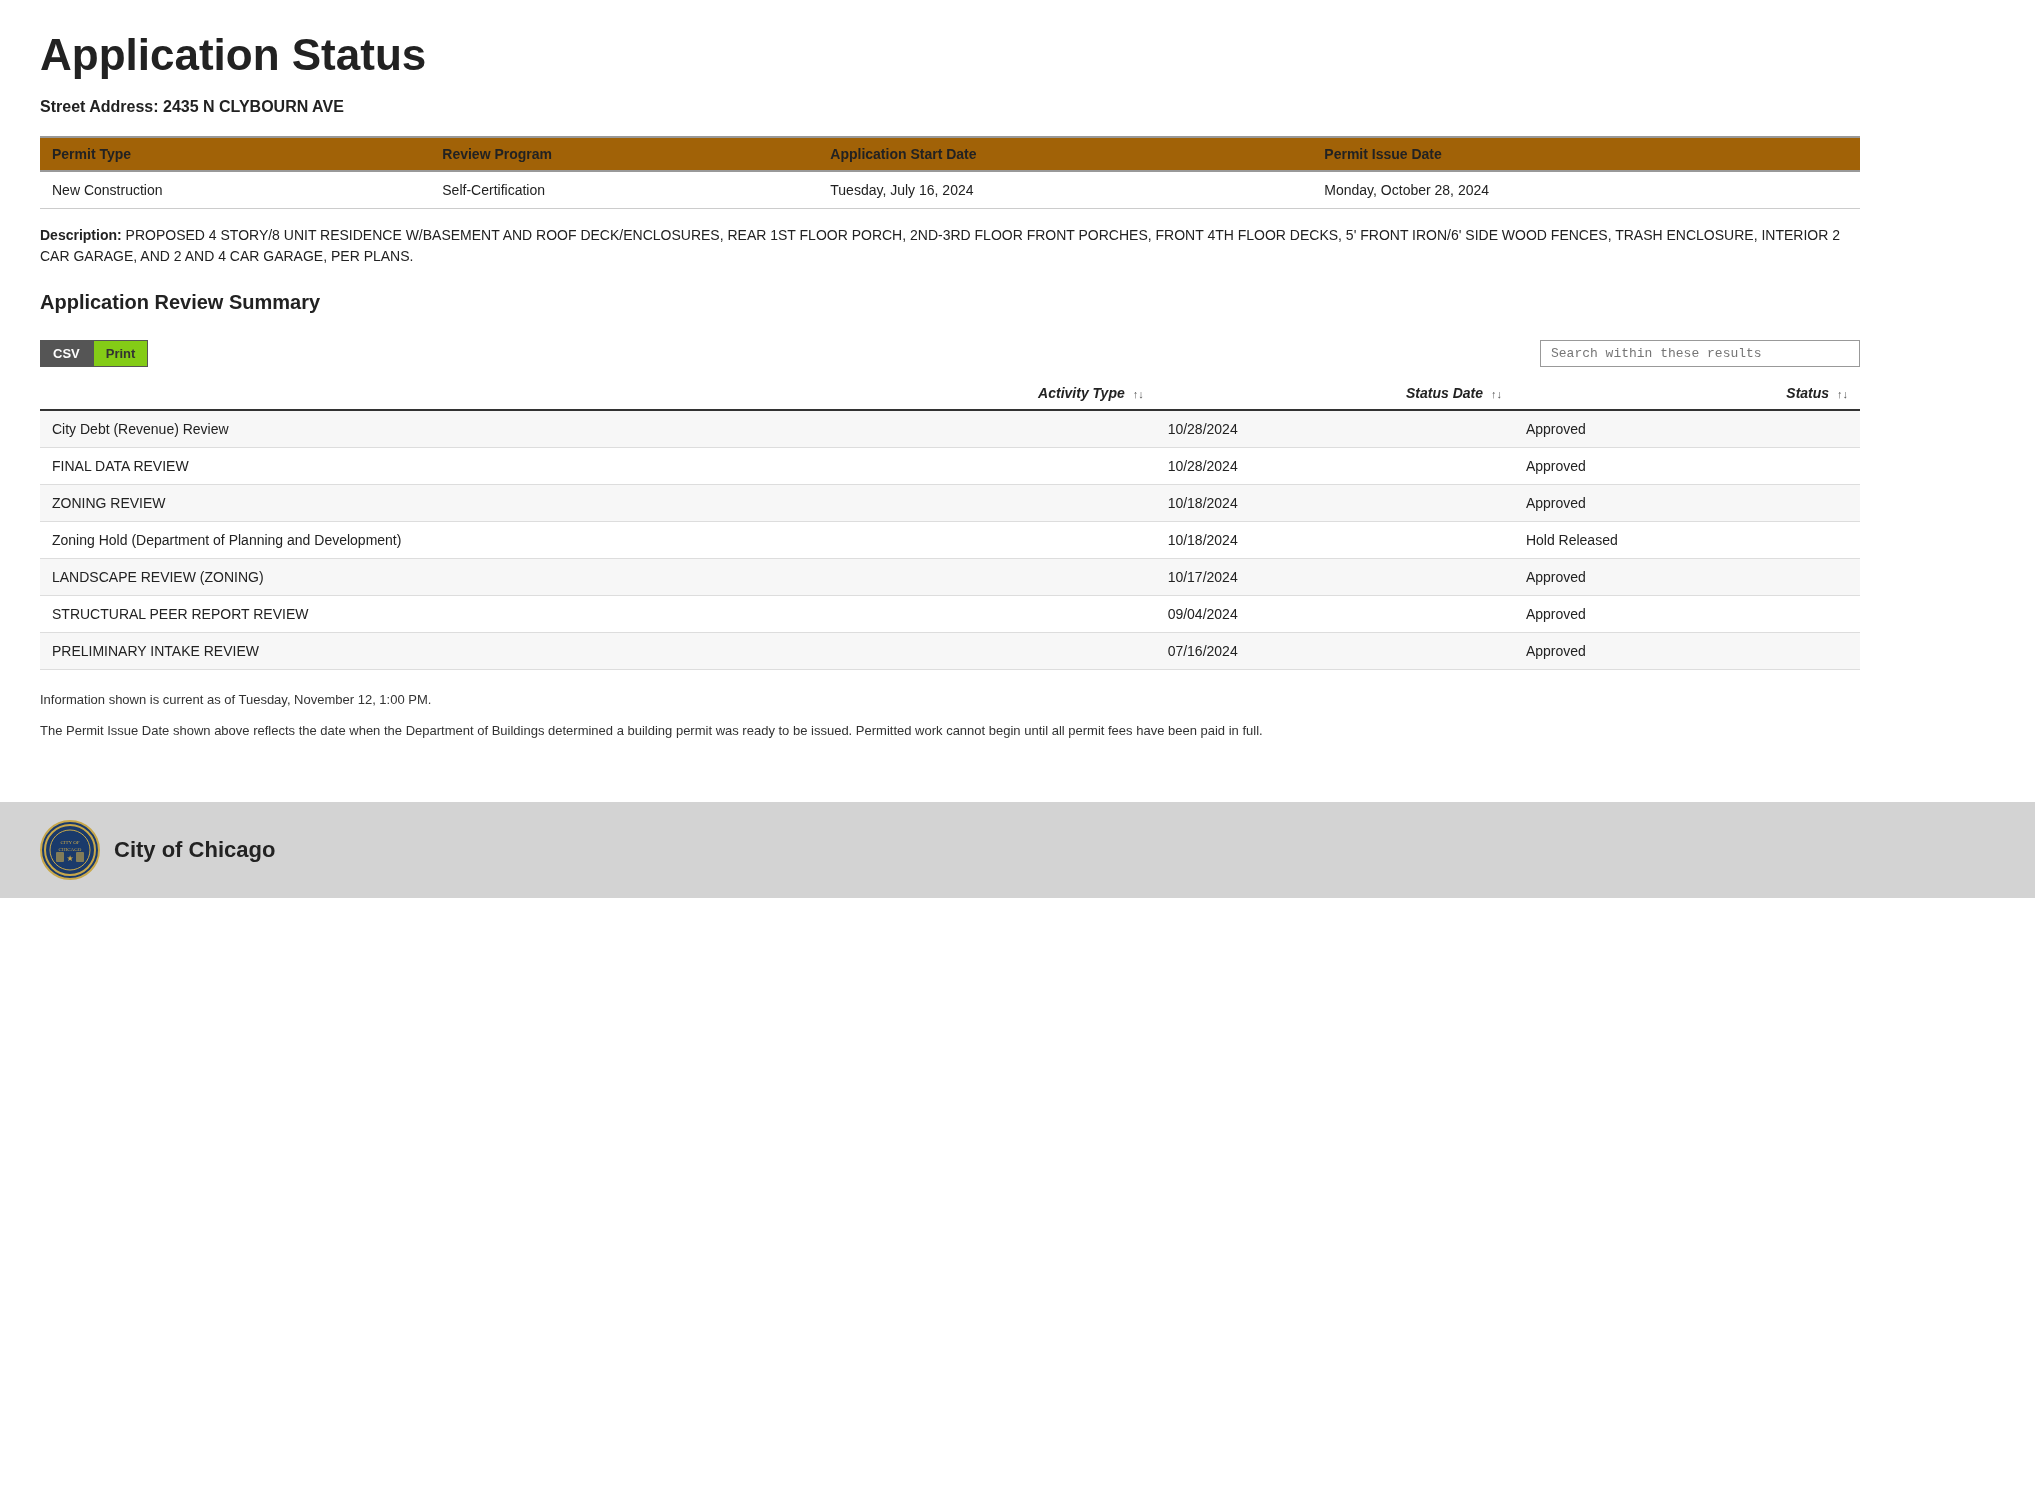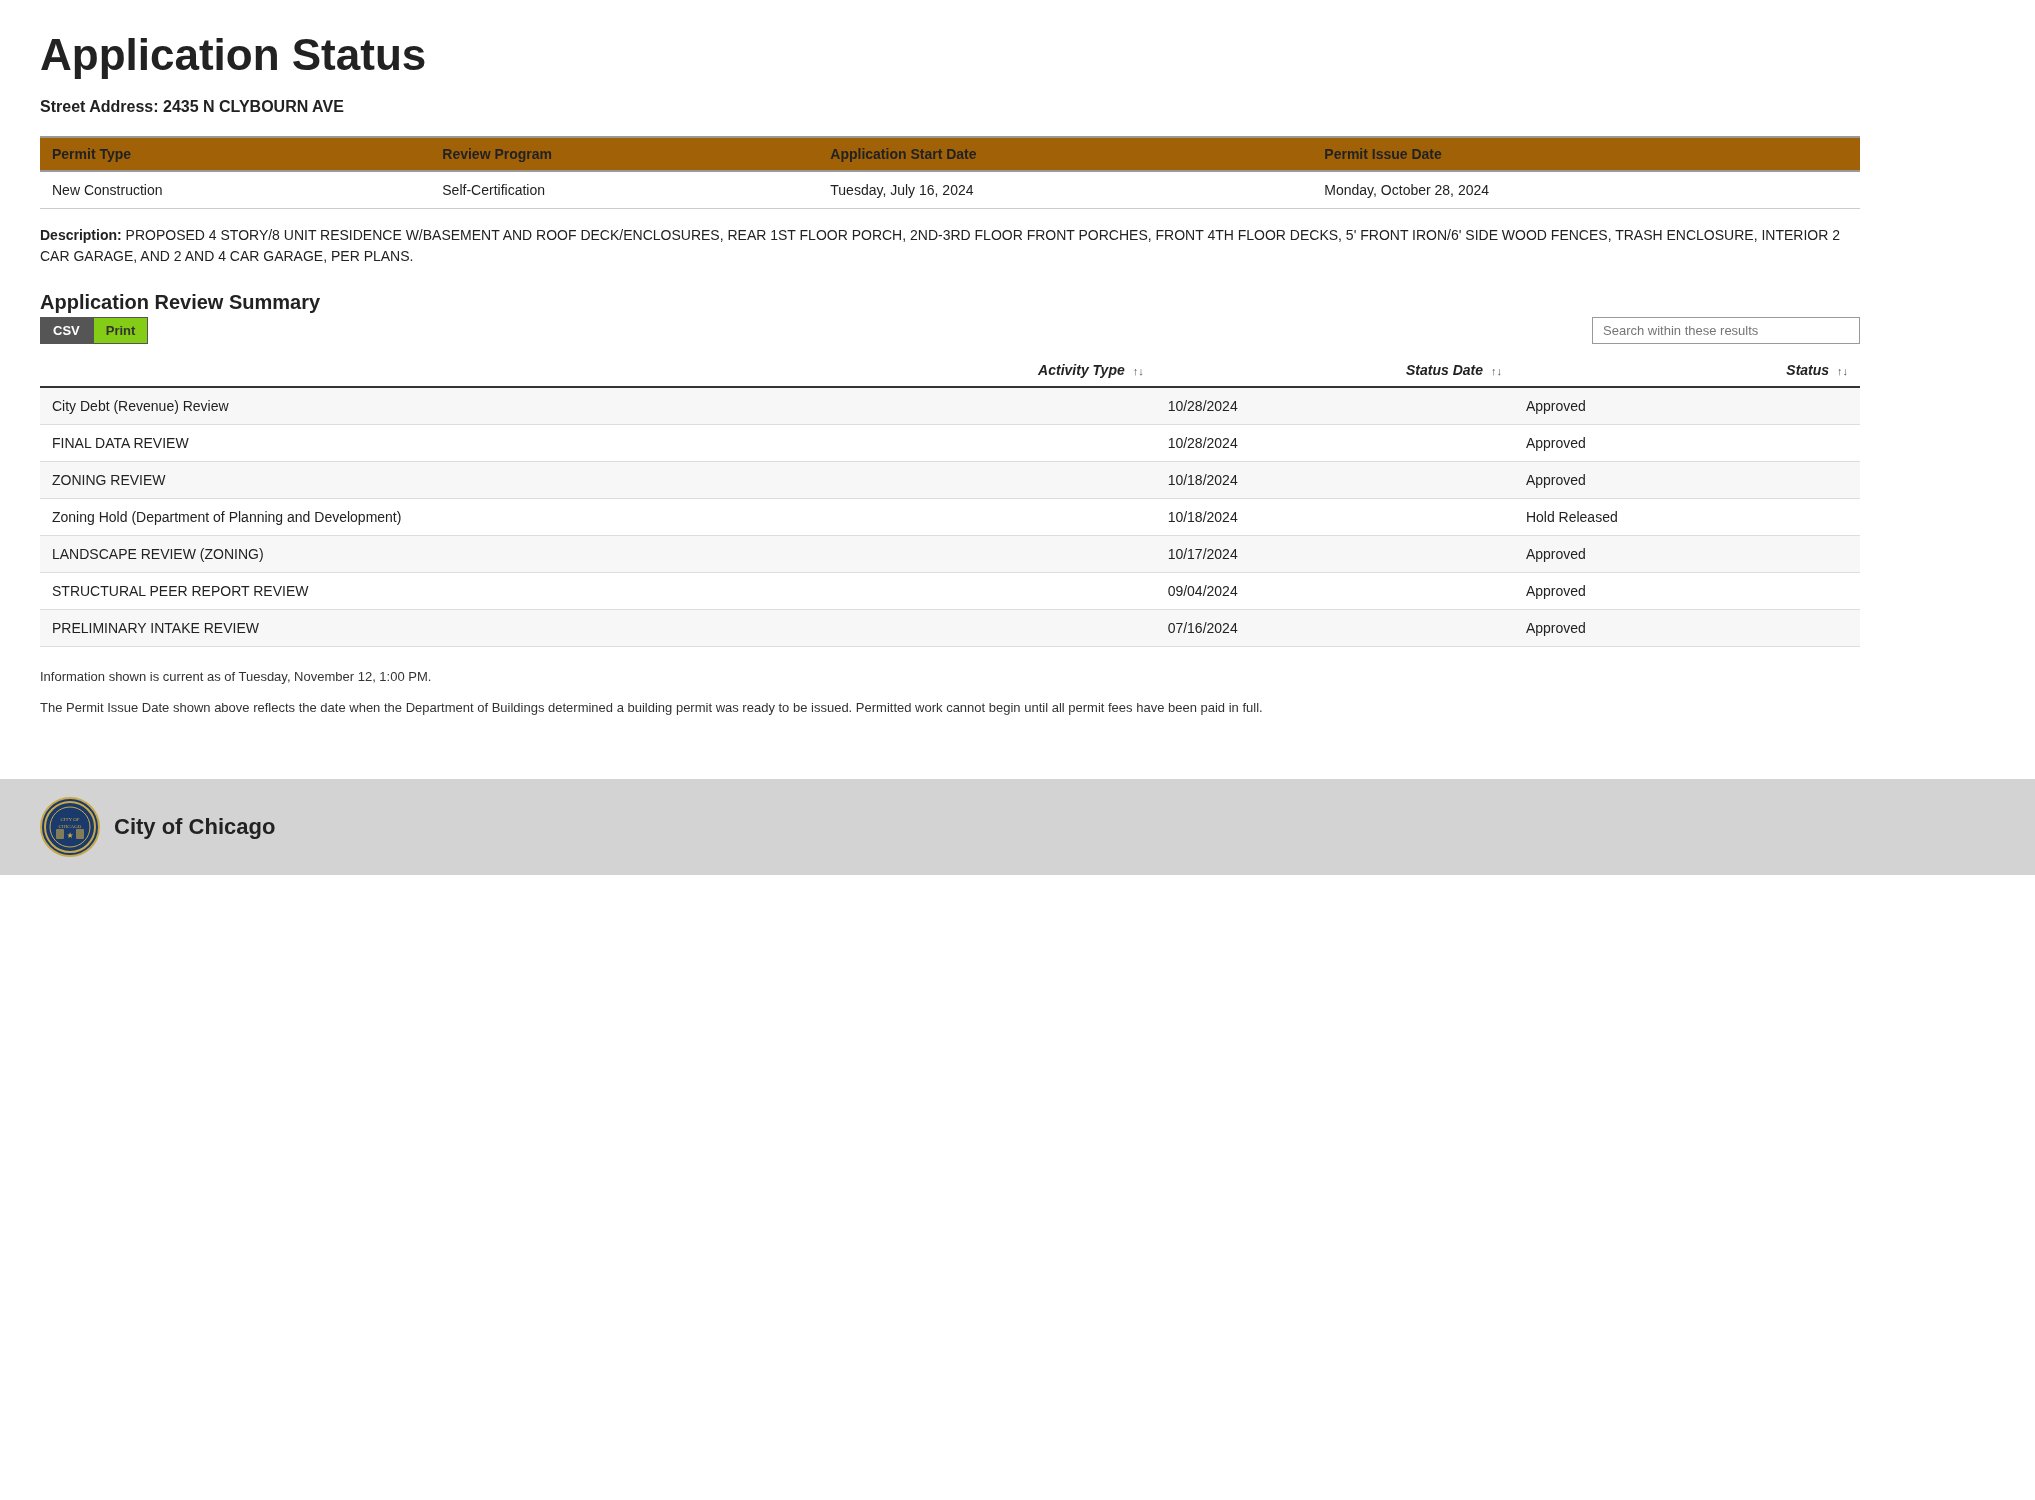--- a/index.html
+++ b/index.html
@@ -56,21 +56,21 @@
       margin-bottom: 24px;
       font-size: 14px;
       line-height: 1.5;
     }
     .description-label {
       font-weight: bold;
     }
     .section-title {
       font-size: 20px;
       font-weight: bold;
-      margin-bottom: 3px;
+      margin-bottom: 26px;
     }
     .toolbar {
       display: flex;
       align-items: center;
       justify-content: space-between;
       margin-bottom: 10px;
     }
     .toolbar-left {
       display: flex;
     }
@@ -88,22 +88,23 @@
     }
     .btn-light {
       background: #84cc16;
       color: #333;
       border-color: #555;
     }
     .search-input {
       padding: 5px 10px;
       font-size: 13px;
       border: 1px solid #999;
-      width: 268px;
+      width: 320px;
       color: #aaa;
+      font-family: Liberation Mono, monospace;
     }
     
     .review-table {
       width: 100%;
       border-collapse: collapse;
       margin-bottom: 20px;
     }
     .review-table thead tr {
       border-bottom: 2px solid #333;
     }

